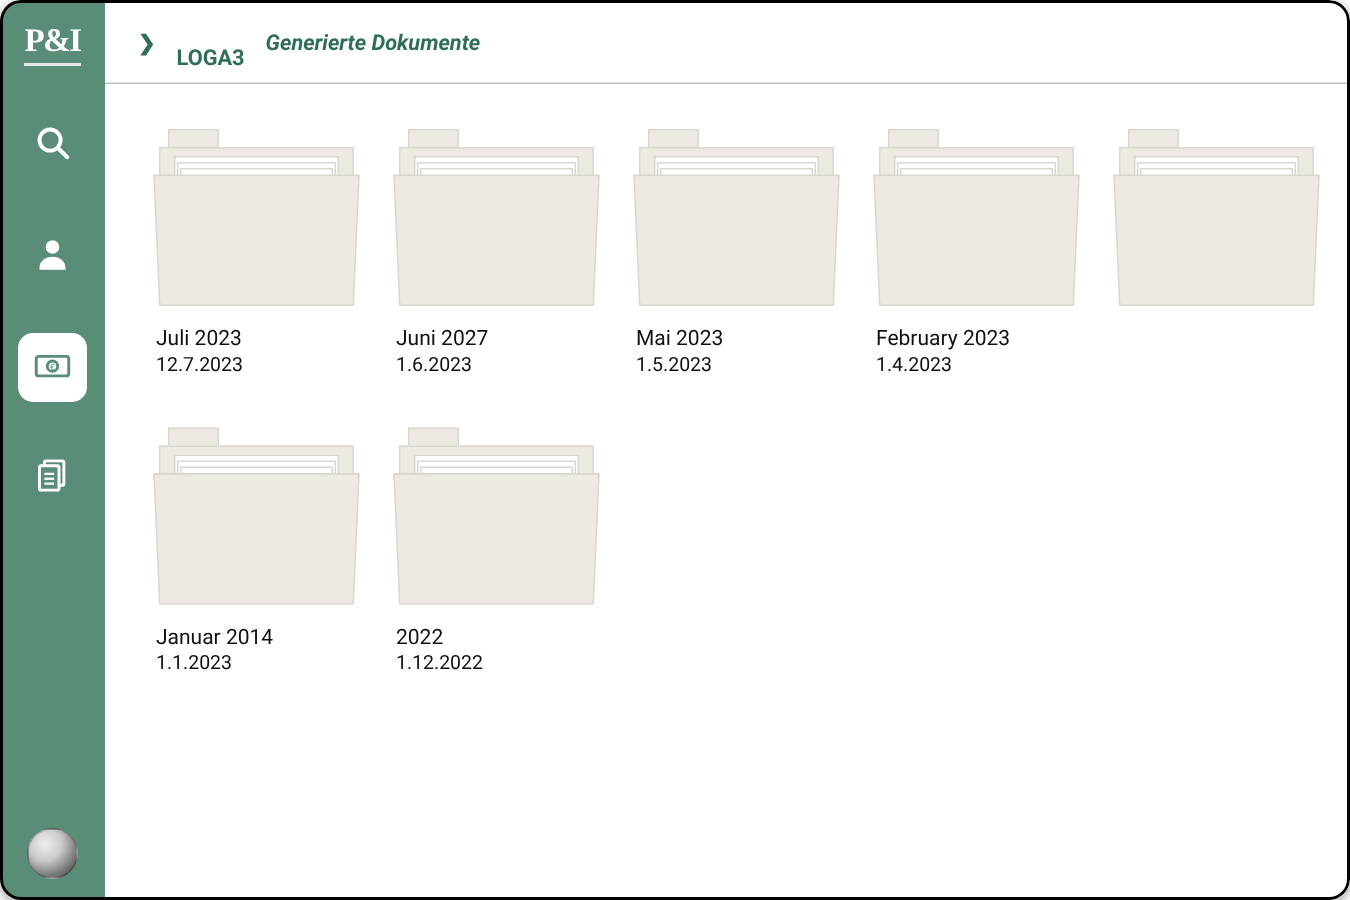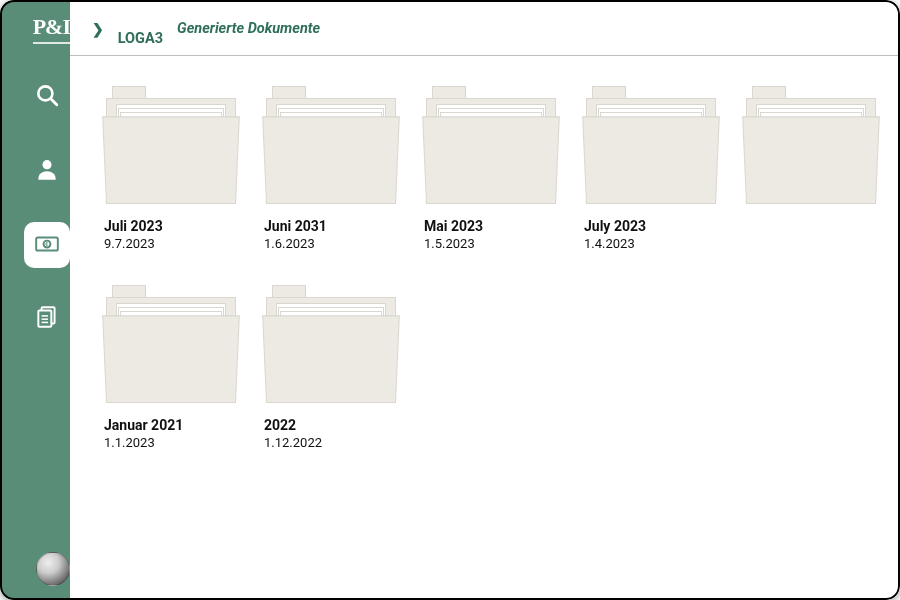--- a/index.html
+++ b/index.html
@@ -10,21 +10,21 @@
     box-shadow: 0 2px 8px rgba(0,0,0,0.4);
   }
   .app::after {
     content: ""; position: absolute; inset: 0; pointer-events: none;
     border-radius: 14px; box-shadow: inset 0 0 0 2px #000;
   }
 
   
   .sidebar {
     width: 70px; background: #5a8d78; display: flex; flex-direction: column;
-    align-items: flex-end; padding-top: 14px; padding-bottom: 14px; flex: 0 0 70px;
+    align-items: center; padding-top: 14px; padding-bottom: 14px; flex: 0 0 70px;
   }
   .logo {
     color: #fff; font-weight: 800; font-size: 22px; letter-spacing: -1px;
     border-bottom: 2px solid rgba(255,255,255,0.8); padding-bottom: 2px;
     margin-bottom: 30px; font-family: Georgia, serif;
   }
   .nav { display: flex; flex-direction: column; gap: 28px; align-items: center; flex: 1; }
   .nav-item {
     width: 46px; height: 46px; display: flex; align-items: center; justify-content: center;
     border-radius: 10px; cursor: pointer;
@@ -47,21 +47,21 @@
   .breadcrumb .chev { color: #2f6f57; font-size: 14px; }
   .breadcrumb .seg1 { color: #2f6f57; margin-top: 20px; }
   .breadcrumb .seg2 { color: #2f6f57; font-style: italic; }
 
   .grid {
     padding: 30px 24px; display: grid;
     grid-template-columns: repeat(5, 154px); gap: 34px 6px;
   }
   .folder-card { width: 154px; cursor: pointer; }
   .folder-icon { width: 130px; height: 118px; margin: 0 auto 14px; position: relative; }
-  .folder-name { font-size: 14px; font-weight: 700; color: #111; padding-left: 10px; }
+  .folder-name { font-size: 14px; font-weight: 400; color: #111; padding-left: 10px; }
   .folder-date { font-size: 13px; color: #111; padding-left: 10px; margin-top: 2px; }
 
   
   .tab   { position: absolute; top: 0; left: 6px; width: 34px; height: 12px; background: #eceae3; border: 1px solid #d9d7cf; border-bottom: none; }
   .back  { position: absolute; top: 12px; left: 0; right: 0; height: 104px; background: #eceae3; border: 1px solid #d9d7cf; }
   .page3 { position: absolute; top: 18px; left: 10px; right: 10px; height: 86px; background: #fff; border: 1px solid #d9d7cf; }
   .page2 { position: absolute; top: 22px; left: 12px; right: 12px; height: 84px; background: #fff; border: 1px solid #d9d7cf; }
   .page1 { position: absolute; top: 26px; left: 14px; right: 14px; height: 82px; background: #fff; border: 1px solid #d9d7cf; }
   .front {
     position: absolute; bottom: 0; left: 0; right: 0; height: 84px;
@@ -130,32 +130,32 @@
         <div class="folder-card">
     <div class="folder-icon">
       <div class="tab"></div>
             <div class="back"></div>
       <div class="page3"></div>
             <div class="page2"></div>
             <div class="page1"></div>
       <div class="front"></div>
     </div>
     <div class="folder-name">Juli 2023</div>
-    <div class="folder-date">9.7.2023</div>
-        </div>
-        <div class="folder-card">
-    <div class="folder-icon">
-      <div class="tab"></div>
-            <div class="back"></div>
-      <div class="page3"></div>
-            <div class="page2"></div>
-            <div class="page1"></div>
-      <div class="front"></div>
-    </div>
-    <div class="folder-name">Juni 2031</div>
+    <div class="folder-date">12.7.2023</div>
+        </div>
+        <div class="folder-card">
+    <div class="folder-icon">
+      <div class="tab"></div>
+            <div class="back"></div>
+      <div class="page3"></div>
+            <div class="page2"></div>
+            <div class="page1"></div>
+      <div class="front"></div>
+    </div>
+    <div class="folder-name">Juni 2027</div>
     <div class="folder-date">1.6.2023</div>
         </div>
         <div class="folder-card">
     <div class="folder-icon">
       <div class="tab"></div>
             <div class="back"></div>
       <div class="page3"></div>
             <div class="page2"></div>
             <div class="page1"></div>
       <div class="front"></div>
@@ -165,21 +165,21 @@
         </div>
         <div class="folder-card">
     <div class="folder-icon">
       <div class="tab"></div>
             <div class="back"></div>
       <div class="page3"></div>
             <div class="page2"></div>
             <div class="page1"></div>
       <div class="front"></div>
     </div>
-    <div class="folder-name">July 2023</div>
+    <div class="folder-name">February 2023</div>
     <div class="folder-date">1.4.2023</div>
         </div>
         <div class="folder-card">
     <div class="folder-icon">
       <div class="tab"></div>
             <div class="back"></div>
       <div class="page3"></div>
             <div class="page2"></div>
             <div class="page1"></div>
       <div class="front"></div>
@@ -187,21 +187,21 @@
         </div>
         <div class="folder-card">
     <div class="folder-icon">
       <div class="tab"></div>
             <div class="back"></div>
       <div class="page3"></div>
             <div class="page2"></div>
             <div class="page1"></div>
       <div class="front"></div>
     </div>
-    <div class="folder-name">Januar 2021</div>
+    <div class="folder-name">Januar 2014</div>
     <div class="folder-date">1.1.2023</div>
         </div>
         <div class="folder-card">
     <div class="folder-icon">
       <div class="tab"></div>
             <div class="back"></div>
       <div class="page3"></div>
             <div class="page2"></div>
             <div class="page1"></div>
       <div class="front"></div>

